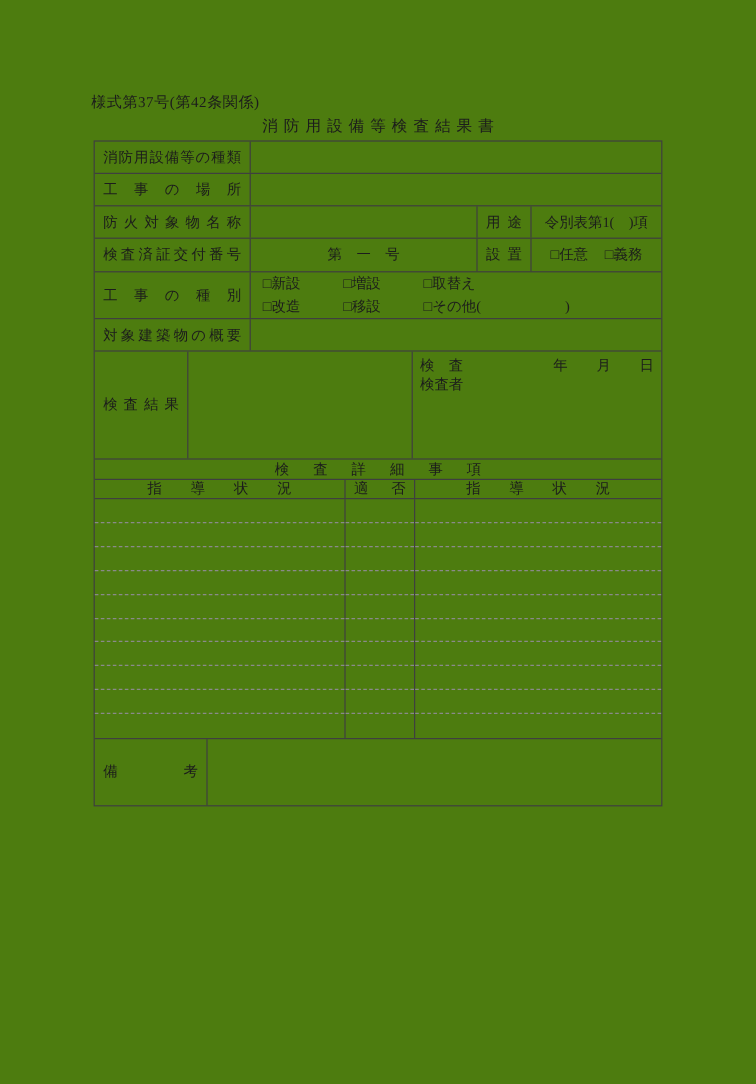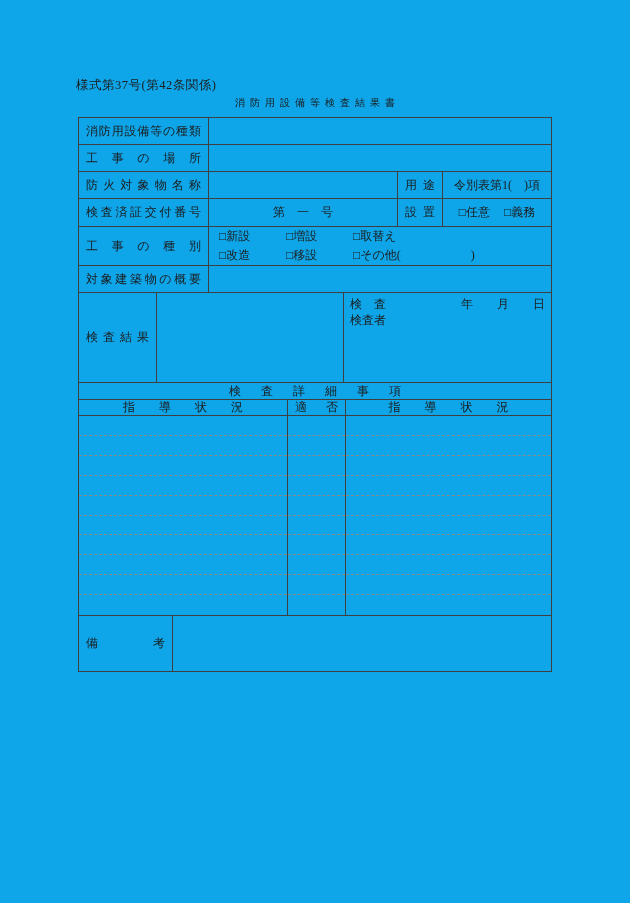--- a/index.html
+++ b/index.html
@@ -1,22 +1,22 @@
 <!DOCTYPE html>
 <html><head>
 <meta charset="utf-8">
 <style>
   html,body{margin:0;padding:0;background:#ffffff;}
   .page{
-    position:relative;width:630px;height:903px;background:#0ea5e9;
+    position:relative;width:630px;height:903px;background:#4d7c0f;
     font-family:"Liberation Serif","DejaVu Serif",serif;
     color:#1c1c1c;font-size:12px;overflow:hidden;
   }
   .form-no{position:absolute;left:76px;top:77px;font-size:12.5px;letter-spacing:0.5px;}
-  .doc-title{position:absolute;left:0;right:0;top:96px;text-align:center;font-size:10px;letter-spacing:5px;text-indent:5px;}
+  .doc-title{position:absolute;left:0;right:0;top:96px;text-align:center;font-size:13px;letter-spacing:5px;text-indent:5px;}
   .form-table{
     position:absolute;left:78px;top:117px;width:474px;height:555px;
     border:1px solid #3f3f3f;display:flex;flex-direction:column;box-sizing:border-box;
   }
   .trow{display:flex;box-sizing:border-box;border-bottom:1px solid #3f3f3f;flex:0 0 auto;}
   .trow.last{border-bottom:none;flex:1 1 auto;}
   .cell{box-sizing:border-box;border-right:1px solid #3f3f3f;display:flex;align-items:center;}
   .cell.end{border-right:none;flex:1 1 auto;}
   
   .jchars{justify-content:space-between;padding:0 7px;}

